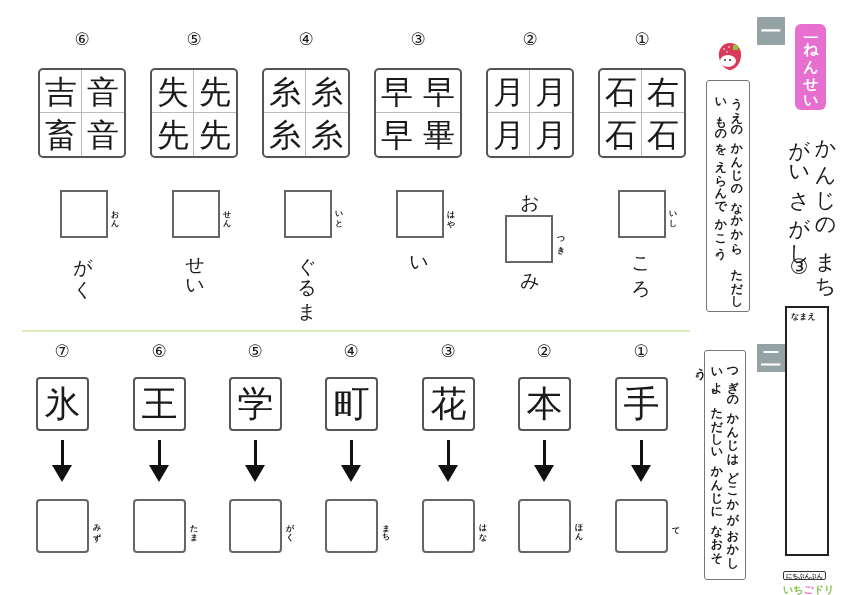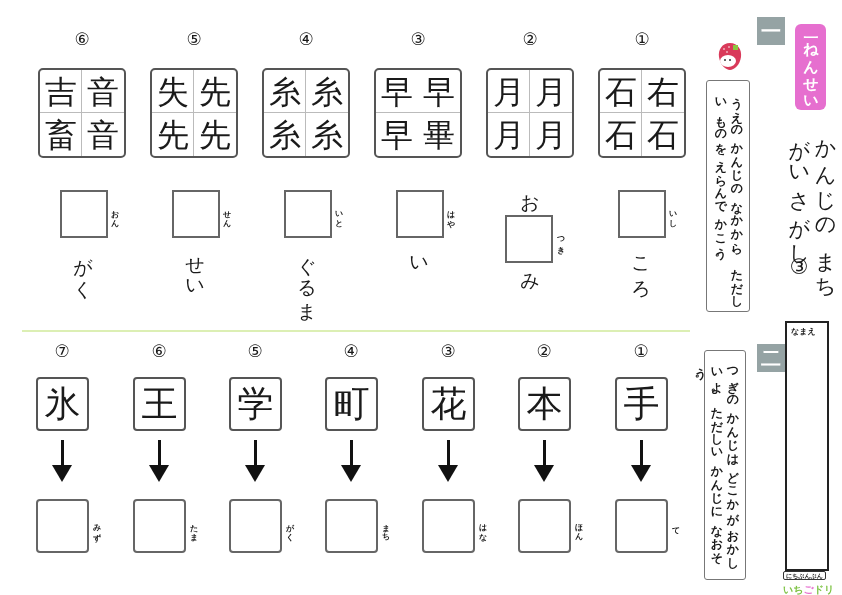--- a/index.html
+++ b/index.html
@@ -204,21 +204,21 @@
     <ellipse cx="12" cy="21" rx="8" ry="6" fill="#fff"></ellipse>
     <rect x="17" y="5" width="5" height="5" fill="#8cc63f"></rect>
     <circle cx="9" cy="20" r="1" fill="#333"></circle>
     <circle cx="14" cy="20" r="1" fill="#333"></circle>
     <circle cx="8" cy="9" r="0.8" fill="#fff"></circle>
     <circle cx="13" cy="7" r="0.8" fill="#fff"></circle>
     <circle cx="11" cy="12" r="0.8" fill="#fff"></circle>
   </svg>
   <div class="abs instr" style="left:706px;top:80px;width:44px;height:232px;font-size:12px;">うえの かんじの なかから、ただしい ものを えらんで かこう。</div>
 
-  <div class="abs name-box" style="left:785px;top:321px;width:44px;height:250px;">
+  <div class="abs name-box" style="left:785px;top:306px;width:44px;height:250px;">
     <div class="name-label" style="padding:3px 4px;">なまえ</div>
   </div>
 
   <div class="abs badge" style="left:757px;top:344px;width:28px;height:28px;">二</div>
   <div class="abs instr" style="left:704px;top:350px;width:42px;height:230px;font-size:12px;">つぎの かんじは どこかが おかしいよ。ただしい かんじに なおそう。</div>
 
   <div class="abs" style="left:783px;top:563px;">
     <span class="logo-top">にちぶんぶん</span>
     <div class="logo-main" style="margin-top:1px;"><span>いち</span><span class="pk">ご</span><span>ドリル</span></div>
   </div>

